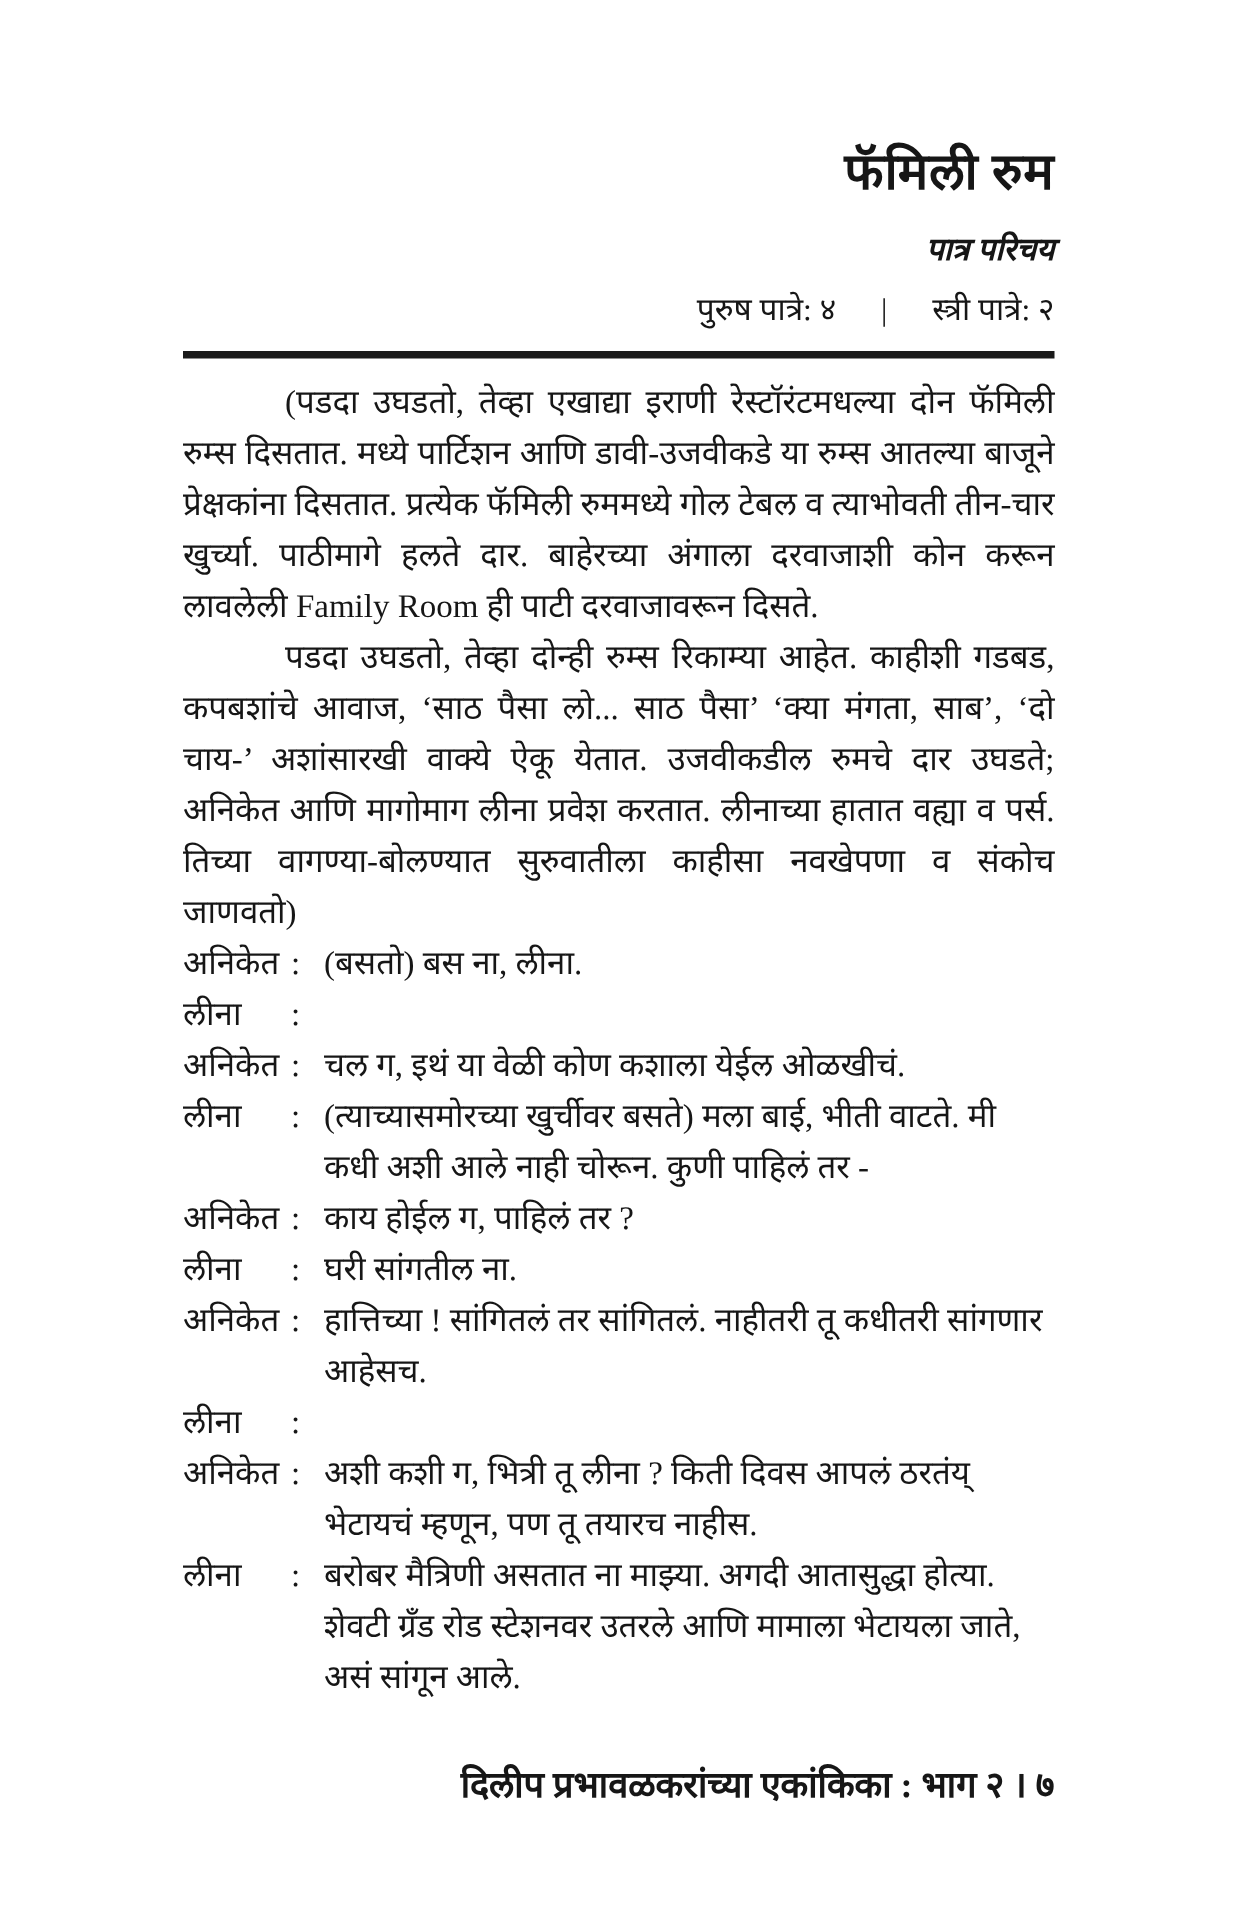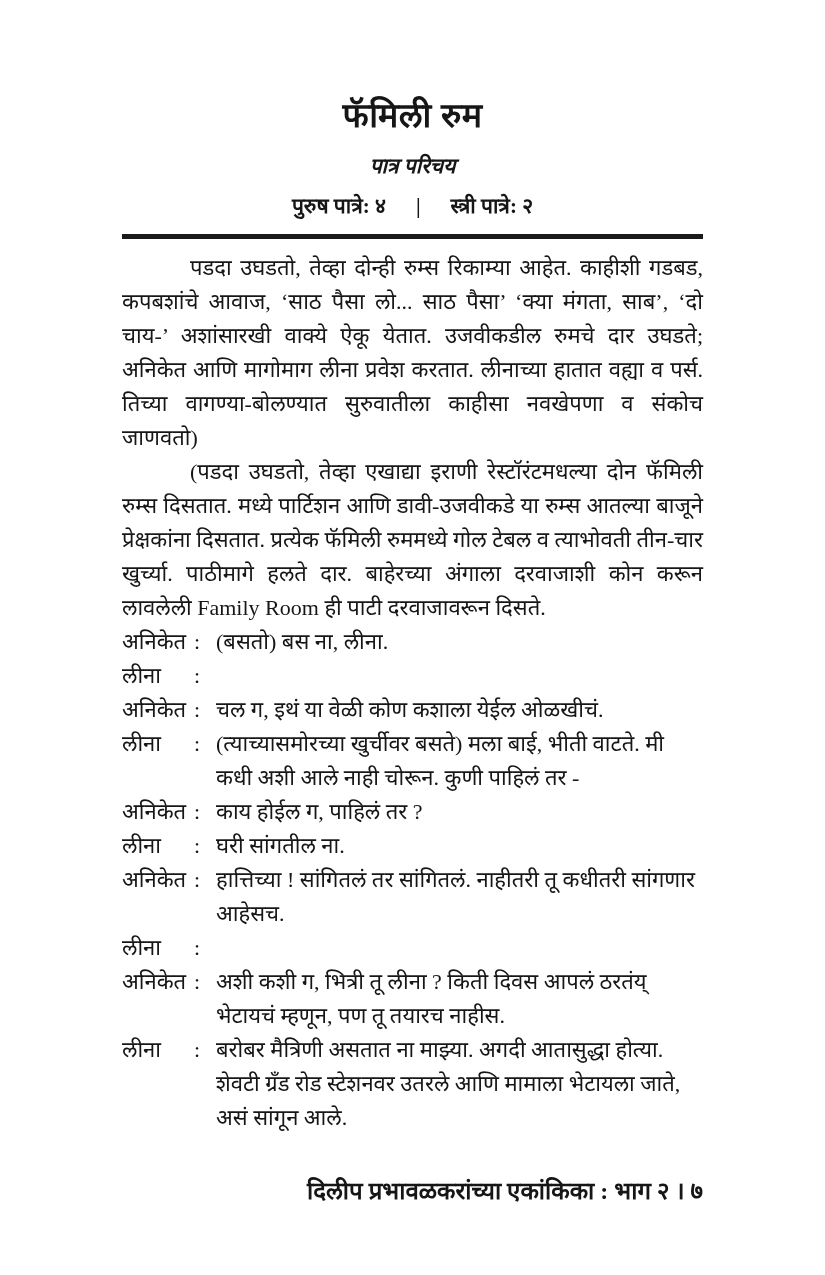--- a/index.html
+++ b/index.html
@@ -13,20 +13,21 @@
     height: 1275px;
     margin: 0 auto;
     background: #ffffff;
     color: #161616;
     box-sizing: border-box;
     padding: 96px 100px 0 100px;
     display: flex;
     flex-direction: column;
     font-family: "Liberation Serif", "DejaVu Serif", serif;
     overflow: hidden;
+    align-items: flex-end;
   }
   .play-title {
     text-align: center;
     font-size: 34px;
     font-weight: bold;
     line-height: 40px;
     letter-spacing: 0.5px;
   }
   .subtitle {
     text-align: center;
@@ -35,21 +36,21 @@
     margin-top: 17px;
     line-height: 26px;
     font-style: italic;
   }
   .cast-line {
     display: flex;
     justify-content: center;
     align-items: baseline;
     gap: 30px;
     font-size: 21px;
-    font-weight: bold;
+    font-weight: normal;
     margin-top: 14px;
     line-height: 26px;
   }
   .header-rule {
     height: 5px;
     background: #1a1a1a;
     margin-top: 15px;
     width: 100%;
   }
   .body-text {
@@ -97,22 +98,22 @@
   <div class="cast-line">
     <span>पुरुष पात्रे: ४</span>
     <span>|</span>
     <span>स्त्री पात्रे: २</span>
   </div>
 
   <div class="header-rule"></div>
 
   <div class="body-text">
 
+    <p class="stage-direction">(पडदा उघडतो, तेव्हा एखाद्या इराणी रेस्टॉरंटमधल्या दोन फॅमिली रुम्स दिसतात. मध्ये पार्टिशन आणि डावी-उजवीकडे या रुम्स आतल्या बाजूने प्रेक्षकांना दिसतात. प्रत्येक फॅमिली रुममध्ये गोल टेबल व त्याभोवती तीन-चार खुर्च्या. पाठीमागे हलते दार. बाहेरच्या अंगाला दरवाजाशी कोन करून लावलेली Family Room ही पाटी दरवाजावरून दिसते.</p>
     <p class="stage-direction">पडदा उघडतो, तेव्हा दोन्ही रुम्स रिकाम्या आहेत. काहीशी गडबड, कपबशांचे आवाज, ‘साठ पैसा लो... साठ पैसा’ ‘क्या मंगता, साब’, ‘दो चाय-’ अशांसारखी वाक्ये ऐकू येतात. उजवीकडील रुमचे दार उघडते; अनिकेत आणि मागोमाग लीना प्रवेश करतात. लीनाच्या हातात वह्या व पर्स. तिच्या वागण्या-बोलण्यात सुरुवातीला काहीसा नवखेपणा व संकोच जाणवतो)</p>
-    <p class="stage-direction">(पडदा उघडतो, तेव्हा एखाद्या इराणी रेस्टॉरंटमधल्या दोन फॅमिली रुम्स दिसतात. मध्ये पार्टिशन आणि डावी-उजवीकडे या रुम्स आतल्या बाजूने प्रेक्षकांना दिसतात. प्रत्येक फॅमिली रुममध्ये गोल टेबल व त्याभोवती तीन-चार खुर्च्या. पाठीमागे हलते दार. बाहेरच्या अंगाला दरवाजाशी कोन करून लावलेली Family Room ही पाटी दरवाजावरून दिसते.</p>
 
     <div class="dialogue-row">
       <span class="speaker">अनिकेत</span>
       <span class="colon">:</span>
       <span class="line">(बसतो) बस ना, लीना.</span>
     </div>
     <div class="dialogue-row">
       <span class="speaker">लीना</span>
       <span class="colon">:</span>
     </div>

